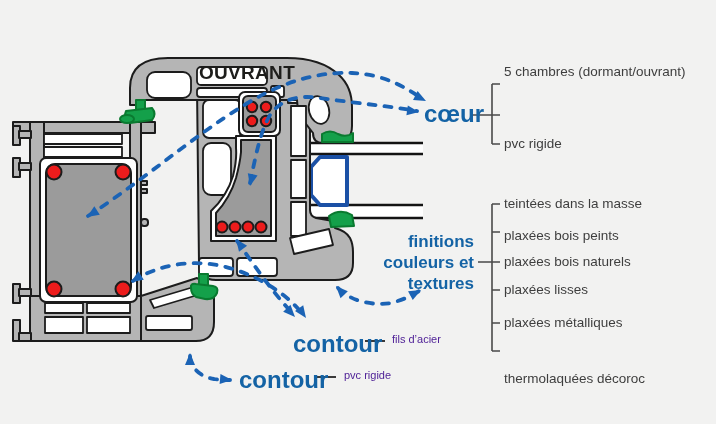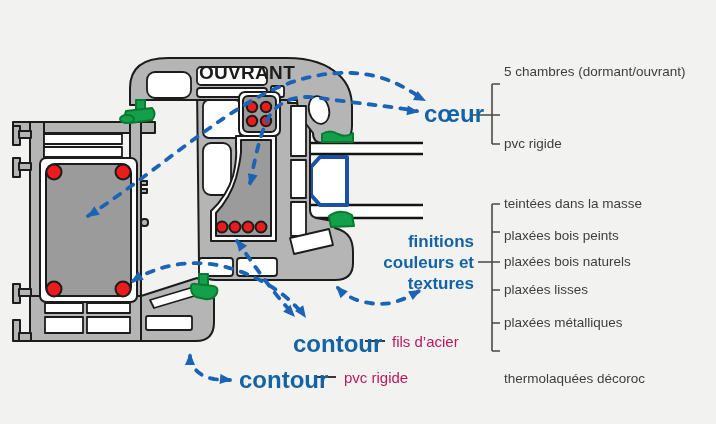--- a/index.html
+++ b/index.html
@@ -7,21 +7,21 @@
     position:relative;width:716px;height:424px;background:#f2f2f1;
     font-family:"Liberation Sans",sans-serif;overflow:hidden;
   }
   .stage svg{position:absolute;left:0;top:0;}
   .lbl{position:absolute;white-space:nowrap;}
   .title{font-size:19px;font-weight:bold;color:#1d1d1b;letter-spacing:.3px;margin-top:39px;}
   .term{font-size:24px;font-weight:bold;color:#1463a5;}
   .term-block{font-size:17px;font-weight:bold;color:#1463a5;text-align:right;
     line-height:21px;width:96px;white-space:normal;}
   .item{font-size:13.5px;color:#3e3e3e;}
-  .detail{font-size:15px;color:#be185d;}
+  .detail{font-size:11px;color:#4c1d95;}
 </style>
 </head>
 <body>
 
 <div class="stage">
 
 <svg width="716" height="424" viewBox="0 0 716 424">
 
   <g>
     <rect x="300" y="144" width="123" height="9" fill="#ffffff"></rect>

